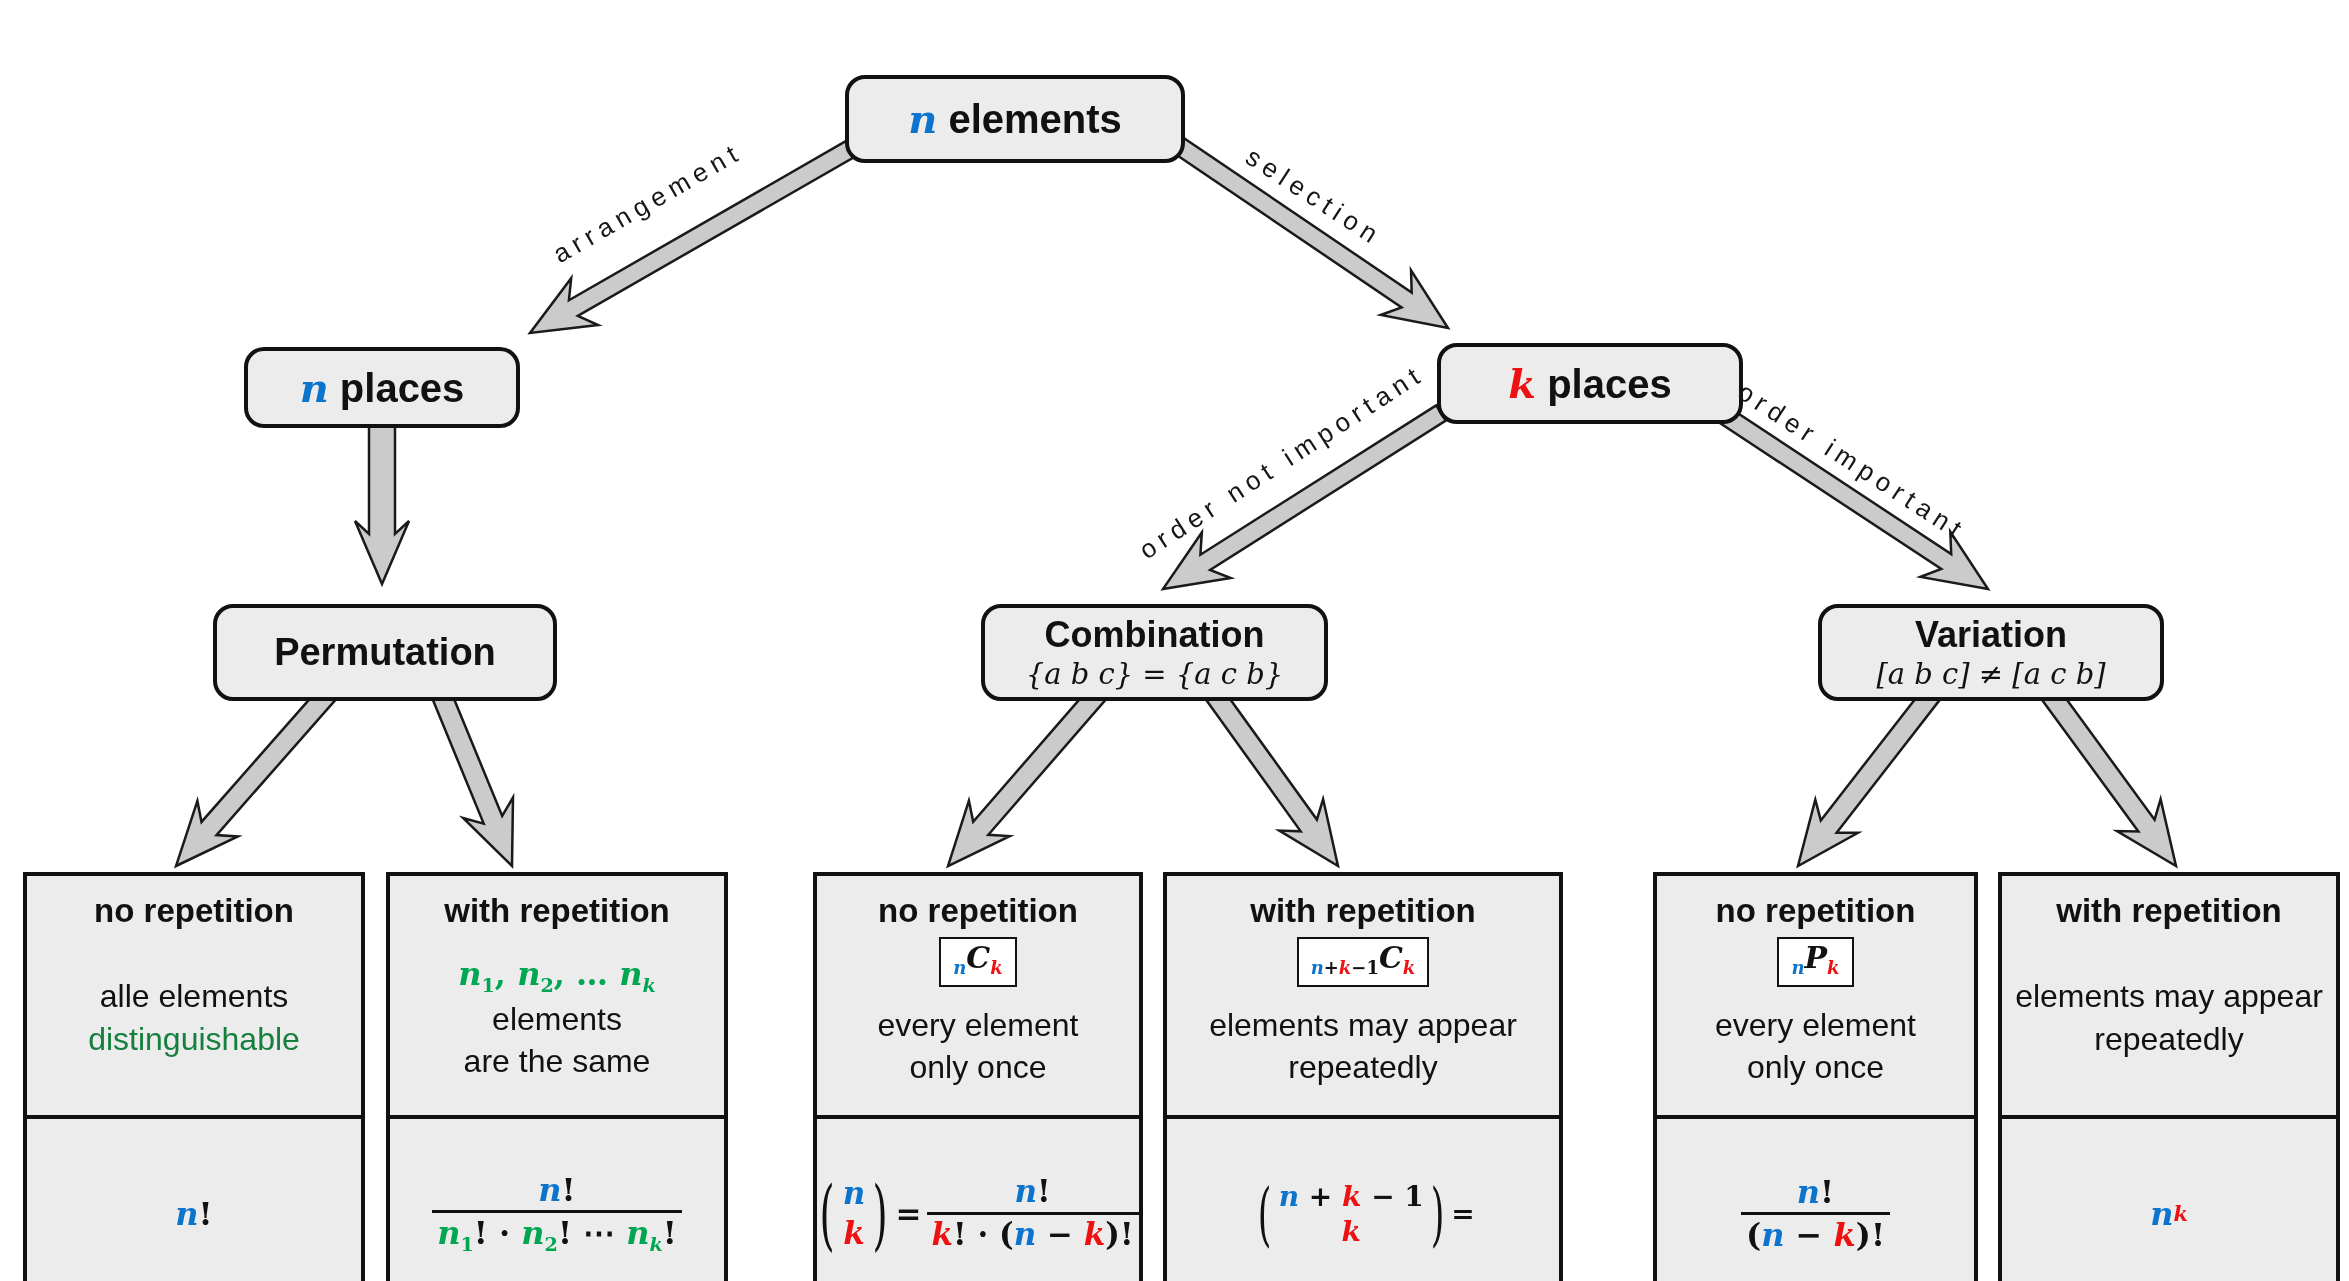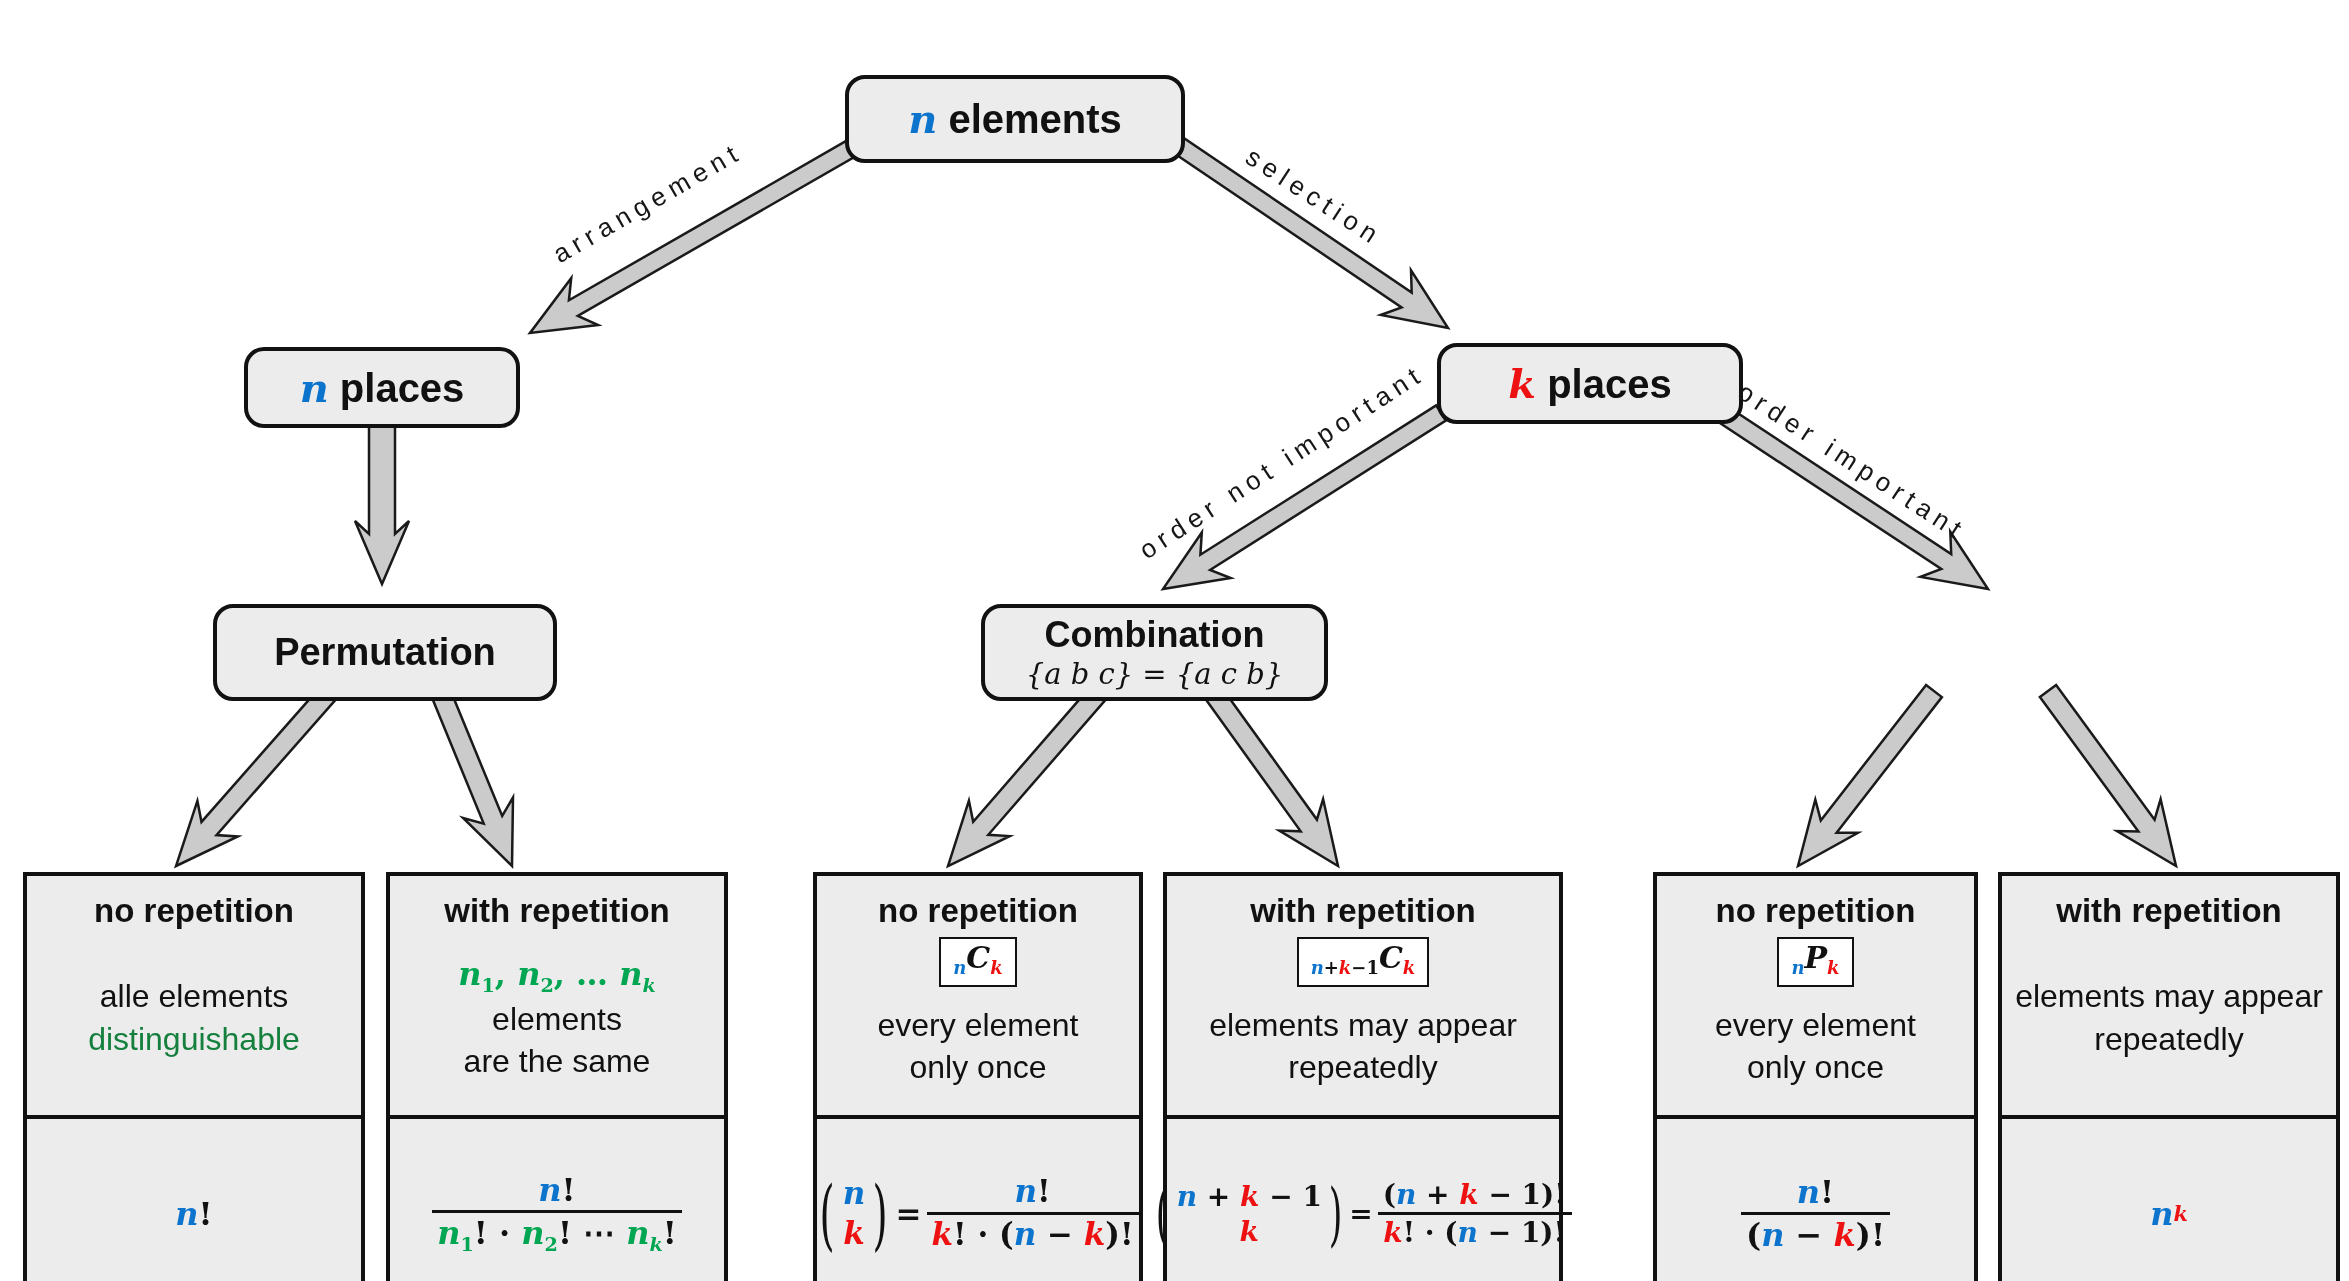--- a/index.html
+++ b/index.html
@@ -80,20 +80,24 @@
 
   <div class="node" style="left:981px;top:592px;width:347px;height:97px;">
     <div class="node-title fs36"><span class="mt" style="color: rgb(17, 17, 17);">Combination</span></div>
     <div class="node-sub"><span class="mi" style="color: rgb(17, 17, 17);">{a b c} = {a c b}</span></div>
   </div>
 
   <div class="node" style="left:213px;top:592px;width:344px;height:97px;">
     <div class="node-title fs38"><span class="mt" style="color: rgb(17, 17, 17);">Permutation</span></div>
   </div>
 
+  <div class="node" style="left:1818px;top:592px;width:346px;height:97px;">
+    <div class="node-title fs36"><span class="mt" style="color: rgb(17, 17, 17);">Variation</span></div>
+    <div class="node-sub"><span class="mi" style="color: rgb(17, 17, 17);">[a b c] ≠ [a c b]</span></div>
+  </div>
 
   <div class="elabel" style="left:648px;top:203px;--r:-30deg;">arrangement</div>
   <div class="elabel" style="left:1314px;top:197px;--r:33deg;">selection</div>
   <div class="elabel" style="left:1282px;top:462px;--r:-33deg;">order not important</div>
   <div class="elabel" style="left:1852px;top:462px;--r:33deg;">order important</div>
 
   <div class="leaf" style="left:23px;top:872px;width:342px;">
     <div class="leaf-top">
       <div class="leaf-title">no repetition</div>
       <div class="leaf-desc">
@@ -163,25 +167,20 @@
     <div class="leaf-formula">
         <span class="binom">
           <span class="paren">(</span>
           <span class="bcol">
             <span><span class="mv" style="color: rgb(13, 116, 206);">n</span><span class="mo" style="color: rgb(17, 17, 17);"> + </span><span class="mv" style="color: rgb(238, 17, 17);">k</span><span class="mo" style="color: rgb(17, 17, 17);"> − 1</span></span>
             <span><span class="mv" style="color: rgb(238, 17, 17);">k</span></span>
           </span>
           <span class="paren">)</span>
         </span>
         <span class="mo" style="color: rgb(17, 17, 17);"> = </span>
-        <span class="frac">
-          <span class="fr"><span class="mo" style="color: rgb(17, 17, 17);">(</span><span class="mv" style="color: rgb(13, 116, 206);">n</span><span class="mo" style="color: rgb(17, 17, 17);"> + </span><span class="mv" style="color: rgb(238, 17, 17);">k</span><span class="mo" style="color: rgb(17, 17, 17);"> − 1)!</span></span>
-          <span class="fbar"></span>
-          <span class="fr"><span class="mv" style="color: rgb(238, 17, 17);">k</span><span class="mo" style="color: rgb(17, 17, 17);">! · (</span><span class="mv" style="color: rgb(13, 116, 206);">n</span><span class="mo" style="color: rgb(17, 17, 17);"> − 1)!</span></span>
-        </span>
       </div>
   </div>
 
   <div class="leaf" style="left:1653px;top:872px;width:325px;">
     <div class="leaf-top">
       <div class="leaf-title">no repetition</div>
       <div class="badge"><span class="mv ms" style="color: rgb(13, 116, 206);">n</span><span class="mv" style="color: rgb(17, 17, 17);">P</span><span class="mv ms" style="color: rgb(238, 17, 17);">k</span></div>
       <div class="leaf-desc">
         <div><span class="mt2" style="color: rgb(17, 17, 17);">every element</span></div>
         <div><span class="mt2" style="color: rgb(17, 17, 17);">only once</span></div>

